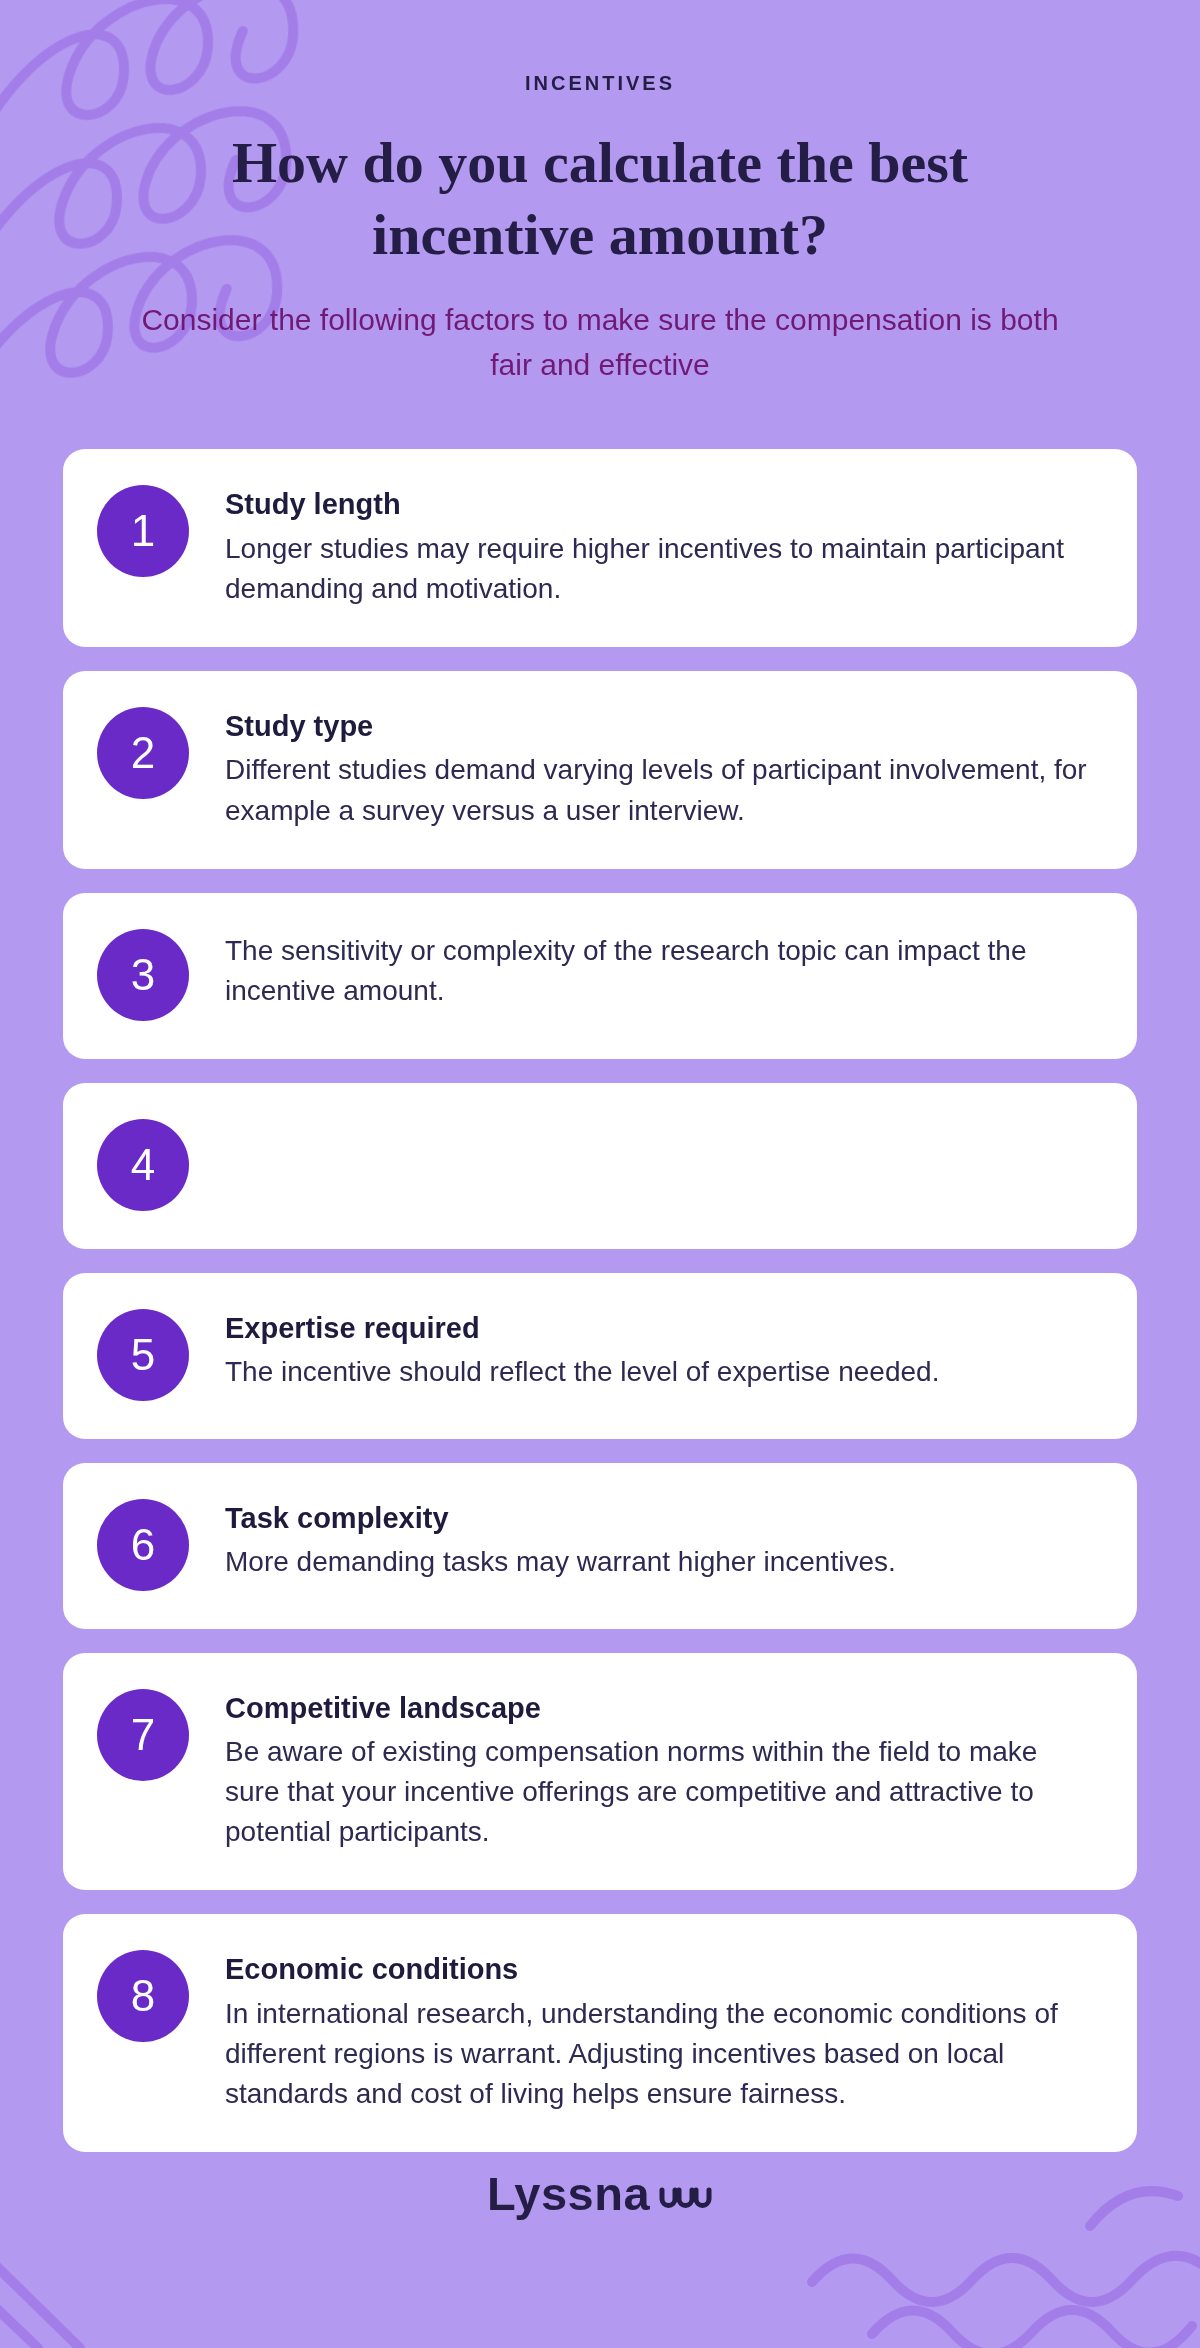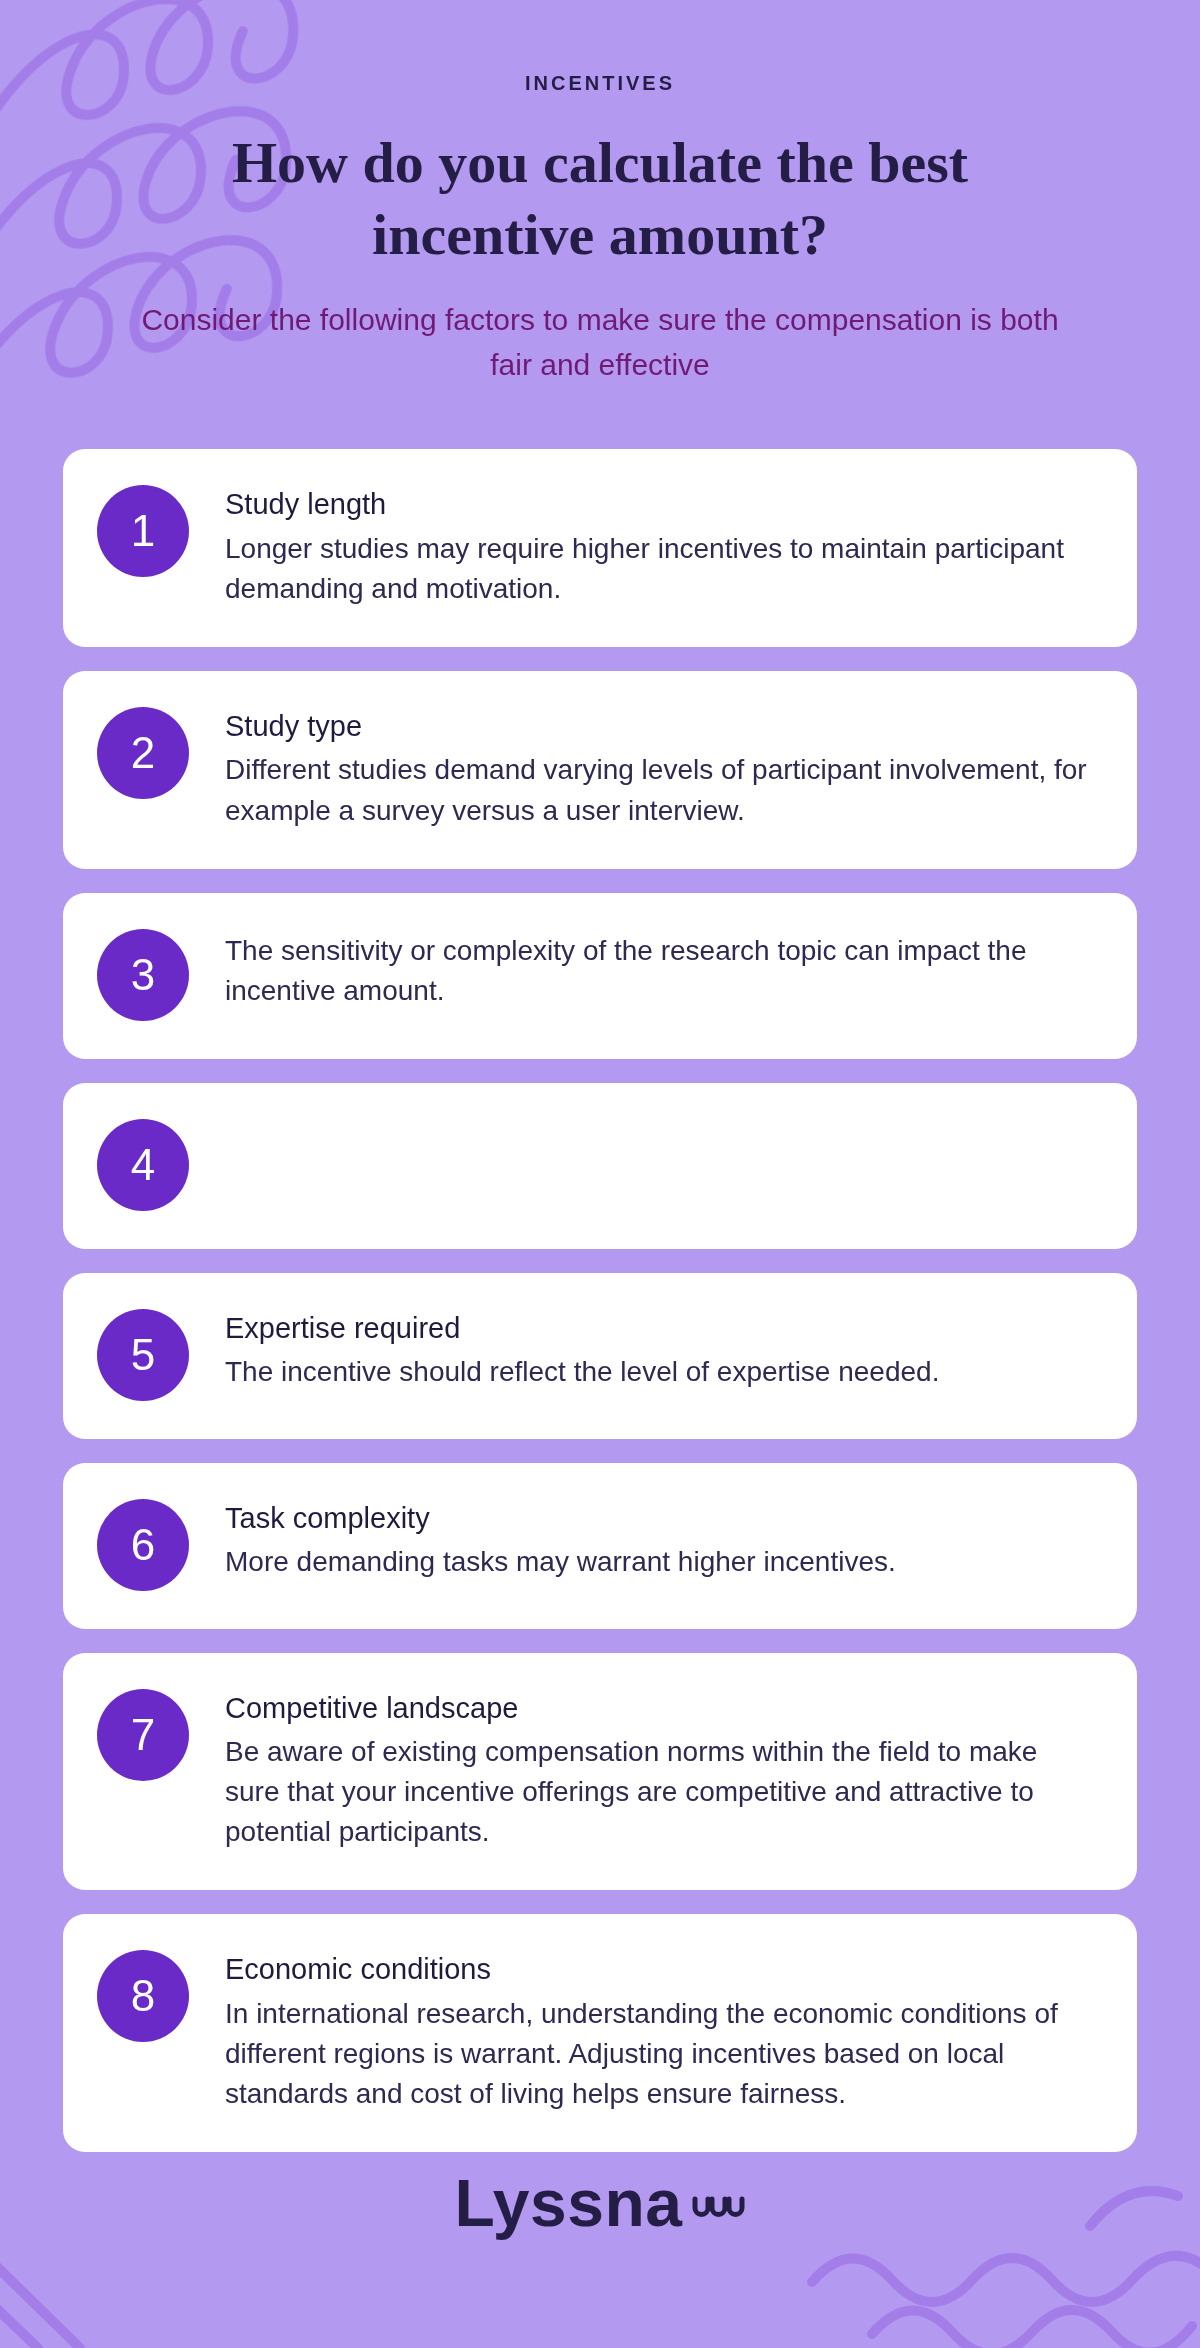--- a/index.html
+++ b/index.html
@@ -37,28 +37,28 @@
   .badge {
     flex:0 0 92px;
     width:92px; height:92px;
     border-radius:50%;
     background:#6a2ac7;
     color:#ffffff;
     display:flex; align-items:center; justify-content:center;
     font-size:44px;
   }
   .card-text { padding-top:2px; min-width:0; }
-  .card-title { font-size:29px; font-weight:400; line-height:1.2; color:#1f1b3e; margin-bottom:7px; }
+  .card-title { font-size:29px; font-weight:700; line-height:1.2; color:#1f1b3e; margin-bottom:7px; }
   .card-body { font-size:28px; line-height:1.43; color:#2d2950; }
   footer.brand {
     margin-top:18px;
     display:flex; justify-content:center; align-items:center; gap:7px;
     color:#241e46;
   }
-  .brand-name { font-size:66px; font-weight:600; letter-spacing:0.5px; line-height:1; }
+  .brand-name { font-size:47px; font-weight:600; letter-spacing:0.5px; line-height:1; }
   .brand-wave { margin-top:10px; }
 </style>
 </head>
 <body>
 
 <svg class="decor" width="1200" height="2348" viewBox="0 0 1200 2348" aria-hidden="true">
   <g fill="none" stroke="#9668e2" stroke-width="10" stroke-linecap="round" opacity="0.55">
     <g transform="rotate(-4 0 0)">
       <path id="loopA" d="M-40 150 C 30 30, 130 10, 118 85 C 110 135, 35 135, 68 70 C 104 0, 215 -15, 204 62 C 196 115, 120 118, 154 52 C 190 -12, 300 -25, 290 55 C 283 110, 205 112, 240 48"></path>
       <use href="#loopA" transform="translate(-16 128)"></use>

